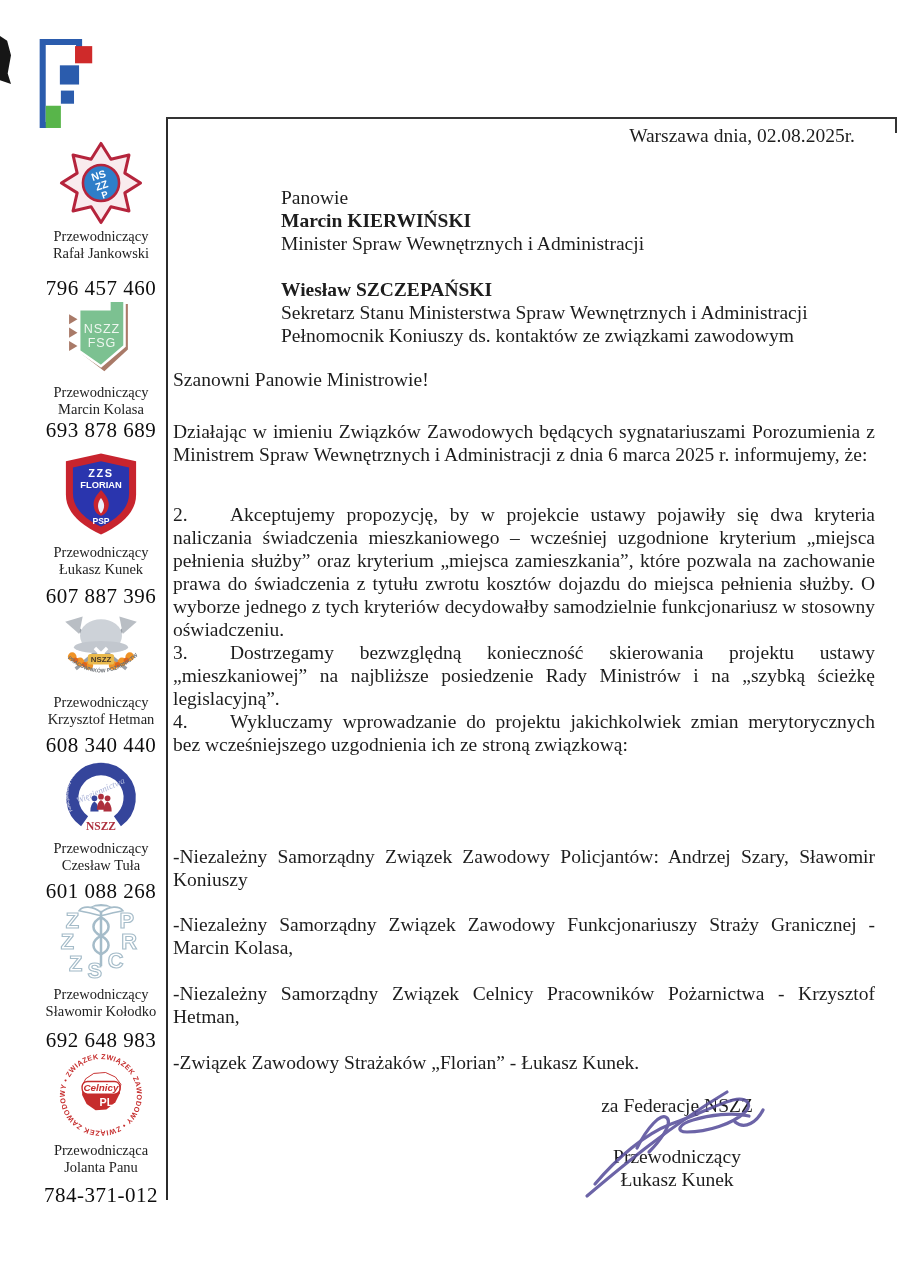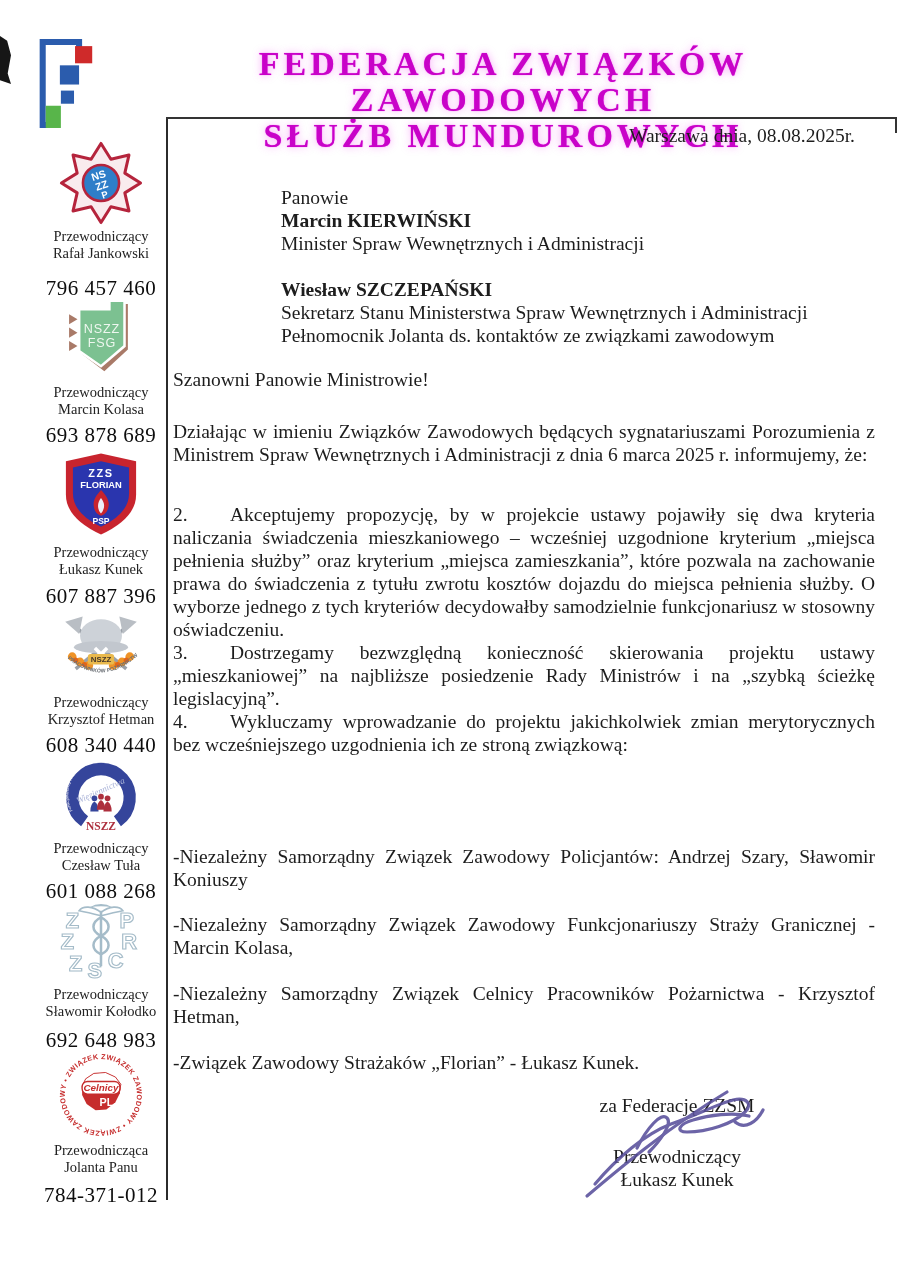--- a/index.html
+++ b/index.html
@@ -55,24 +55,20 @@
   <div class="artifact"></div>
 
   <svg id="hdr-logo" width="76" height="96" viewBox="0 0 70 95">
     <path d="M10,90 L6,90 L6,8 L42,8 L42,24" fill="none" stroke="#2b5cad" stroke-width="6"></path>
     <rect x="38" y="12" width="17" height="17" fill="#cf2a2a"></rect>
     <rect x="23" y="31" width="19" height="19" fill="#2b5cad"></rect>
     <rect x="24" y="56" width="13" height="13" fill="#2b5cad"></rect>
     <rect x="9" y="71" width="15" height="22" fill="#58b54a"></rect>
   </svg>
 
-  <div id="hdr-title">
-    <div>FEDERACJA ZWIĄZKÓW ZAWODOWYCH</div>
-    <div>SŁUŻB MUNDUROWYCH</div>
-  </div>
 
   <div class="vline"></div>
   <div class="topline"></div>
   <div class="righttick"></div>
 
   <div class="side-item" style="top:140px">
     <div class="logo-wrap">
         <svg width="86" height="86" viewBox="0 0 100 100">
       <polygon points="50,4 61.5,22.3 82.5,17.5 77.7,38.5 96,50 77.7,61.5 82.5,82.5 61.5,77.7 50,96 38.5,77.7 17.5,82.5 22.3,61.5 4,50 22.3,38.5 17.5,17.5 38.5,22.3" fill="#f9ebee" stroke="#b5243c" stroke-width="3.5" stroke-linejoin="round"></polygon>
       <circle cx="50" cy="50" r="21" fill="#2e7ec9" stroke="#b5243c" stroke-width="3"></circle>
@@ -99,21 +95,21 @@
       <g fill="#eef7ef" text-anchor="middle" font-size="15" letter-spacing="1">
         <text x="51" y="46">NSZZ</text>
         <text x="51" y="63">FSG</text>
       </g>
     </svg>
       </div>
     <div class="cap" style="margin-top:4px">
       <div>Przewodniczący</div>
       <div>Marcin Kolasa</div>
     </div>
-    <div class="phone" style="margin-top:5px">693 878 689</div>
+    <div class="phone" style="">693 878 689</div>
   </div>
 
   <div class="side-item" style="top:448px">
     <div class="logo-wrap">
         <svg width="78" height="92" viewBox="0 0 100 110">
       <path d="M50,3 L95,13 V56 Q95,86 50,107 Q5,86 5,56 V13 Z" fill="#c8242e"></path>
       <path d="M50,13 L86,21 V54 Q86,80 50,97 Q14,80 14,54 V21 Z" fill="#2a35ae"></path>
       <g fill="#fff" font-weight="bold" text-anchor="middle">
         <text x="50" y="33" font-size="14" letter-spacing="2">ZZS</text>
         <text x="50" y="47" font-size="12">FLORIAN</text>
@@ -238,52 +234,52 @@
       </div>
     <div class="cap" style="margin-top:2px">
       <div>Przewodnicząca</div>
       <div>Jolanta Panu</div>
     </div>
     <div class="phone" style="margin-top:7px">784-371-012</div>
   </div>
 
   <div class="letter">
 
-    <div class="date">Warszawa dnia, 08.08.2025r.</div>
+    <div class="date">Warszawa dnia, 02.08.2025r.</div>
 
     <div class="addr">
       <div>Panowie</div>
       <div class="b">Marcin KIERWIŃSKI</div>
       <div>Minister Spraw Wewnętrznych i Administracji</div>
     </div>
 
     <div class="addr addr2">
       <div class="b">Wiesław SZCZEPAŃSKI</div>
       <div>Sekretarz Stanu Ministerstwa Spraw Wewnętrznych i Administracji</div>
-      <div>Pełnomocnik Jolanta ds. kontaktów ze związkami zawodowym</div>
+      <div>Pełnomocnik Koniuszy ds. kontaktów ze związkami zawodowym</div>
     </div>
 
     <div class="greet">Szanowni Panowie Ministrowie!</div>
 
     <div class="para intro">Działając w imieniu Związków Zawodowych będących sygnatariuszami Porozumienia z Ministrem Spraw Wewnętrznych i Administracji z dnia 6 marca 2025 r. informujemy, że:</div>
 
     <div class="points">
       <div class="pt"><span class="pn">2.</span><span>Akceptujemy propozycję, by w projekcie ustawy pojawiły się dwa kryteria naliczania świadczenia mieszkaniowego – wcześniej uzgodnione kryterium „miejsca pełnienia służby” oraz kryterium „miejsca zamieszkania”, które pozwala na zachowanie prawa do świadczenia z tytułu zwrotu kosztów dojazdu do miejsca pełnienia służby. O wyborze jednego z tych kryteriów decydowałby samodzielnie funkcjonariusz w stosowny oświadczeniu.</span></div>
       <div class="pt"><span class="pn">3.</span><span>Dostrzegamy bezwzględną konieczność skierowania projektu ustawy „mieszkaniowej” na najbliższe posiedzenie Rady Ministrów i na „szybką ścieżkę legislacyjną”.</span></div>
       <div class="pt"><span class="pn">4.</span><span>Wykluczamy wprowadzanie do projektu jakichkolwiek zmian merytorycznych bez wcześniejszego uzgodnienia ich ze stroną związkową:</span></div>
     </div>
 
     <div class="para sg0">-Niezależny Samorządny Związek Zawodowy Policjantów: Andrzej Szary, Sławomir Koniuszy</div>
     <div class="para sg1">-Niezależny Samorządny Związek Zawodowy Funkcjonariuszy Straży Granicznej - Marcin Kolasa,</div>
     <div class="para sg2">-Niezależny Samorządny Związek Celnicy Pracowników Pożarnictwa - Krzysztof Hetman,</div>
     <div class="para sg3">-Związek Zawodowy Strażaków „Florian” - Łukasz Kunek.</div>
   </div>
 
   <div class="sigblk">
-    <div>za Federację ZZSM</div>
+    <div>za Federację NSZZ</div>
     <div class="sig-role">Przewodniczący</div>
     <div>Łukasz Kunek</div>
   </div>
 
   <svg id="signature" width="205" height="126" viewBox="0 0 205 126">
     <g fill="none" stroke="#584f9b" stroke-width="3.2" stroke-linecap="round" opacity="0.88">
       <path d="M12,120 C45,92 95,50 152,16"></path>
       <path d="M20,108 C42,82 70,58 96,48 C120,40 142,28 158,24 C172,21 178,28 170,36 C158,48 132,56 112,56 C100,56 104,48 118,44 C134,39 158,36 174,40"></path>
       <path d="M62,72 C72,52 86,36 92,42 C98,48 84,66 74,76"></path>
       <path d="M160,46 C170,54 182,46 188,34"></path>

